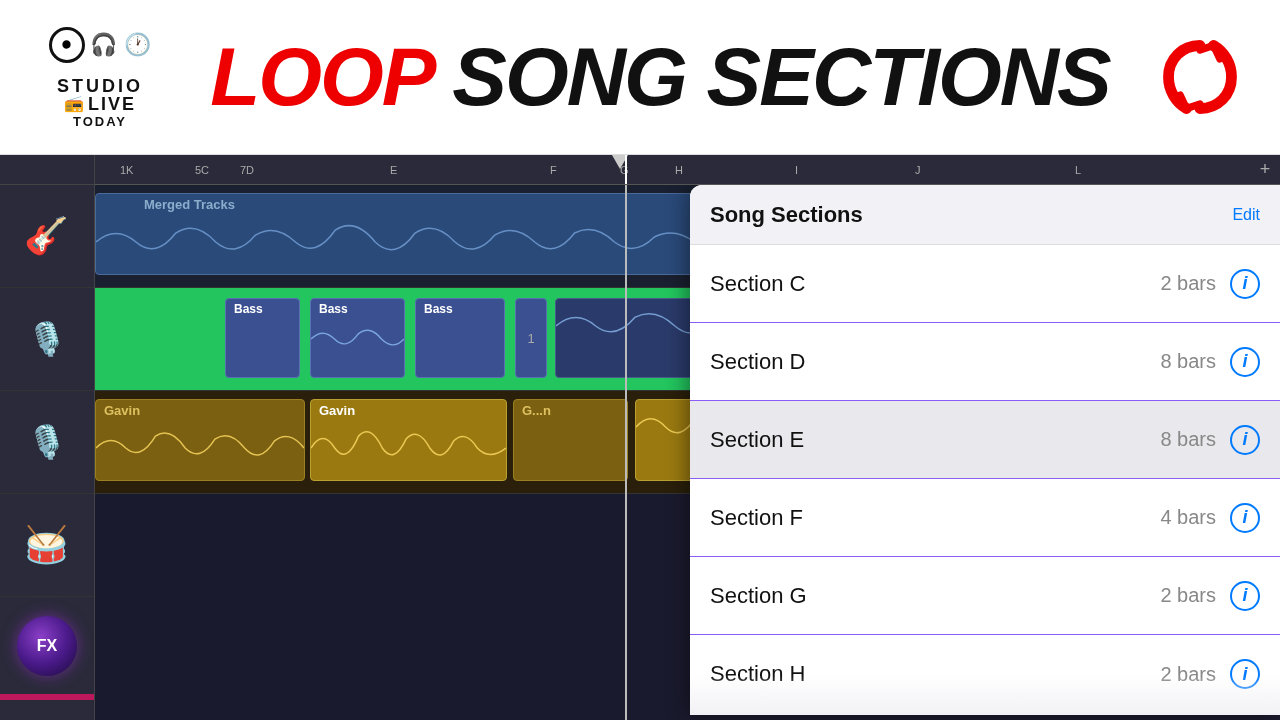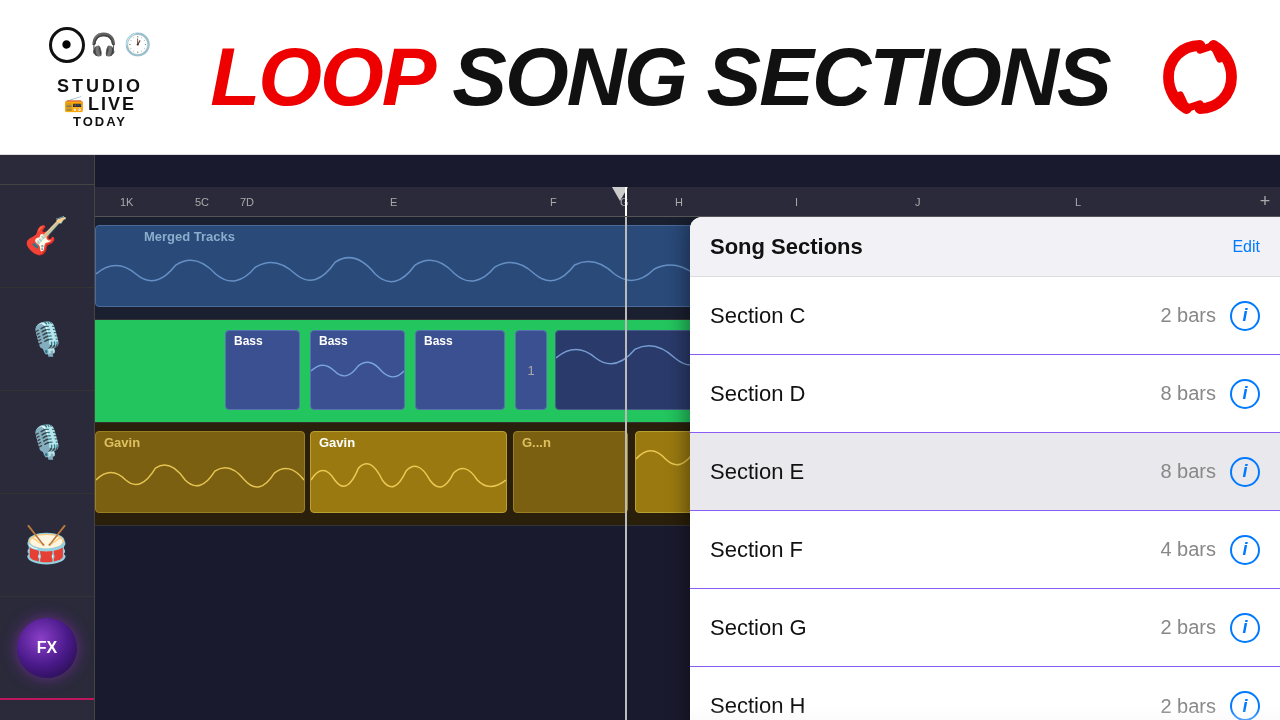--- a/index.html
+++ b/index.html
@@ -92,37 +92,36 @@
       align-items: center;
       justify-content: center;
       border-bottom: 1px solid #333;
       font-size: 36px;
     }
     .fx-track-icon {
       height: 103px;
       display: flex;
       align-items: center;
       justify-content: center;
-      border-bottom: 2px solid #be185d;
+      border-bottom: 6px solid #be185d;
     }
     .fx-circle {
       width: 60px; height: 60px;
       border-radius: 50%;
       background: radial-gradient(circle at 40% 35%, #8b3fc8, #4a1a8a, #1a0a3a);
       display: flex; align-items: center; justify-content: center;
       font-size: 16px; font-weight: 900; color: #fff;
       box-shadow: 0 0 15px rgba(150,50,200,0.6);
     }
 
     
     #timeline-area {
       flex: 1;
       display: flex;
       flex-direction: column;
-      margin-top: 32px;
     }
     #ruler {
       height: 30px;
       background: #2a2a3a;
       display: flex;
       align-items: center;
       position: relative;
       border-bottom: 1px solid #555;
     }
     .ruler-mark {

